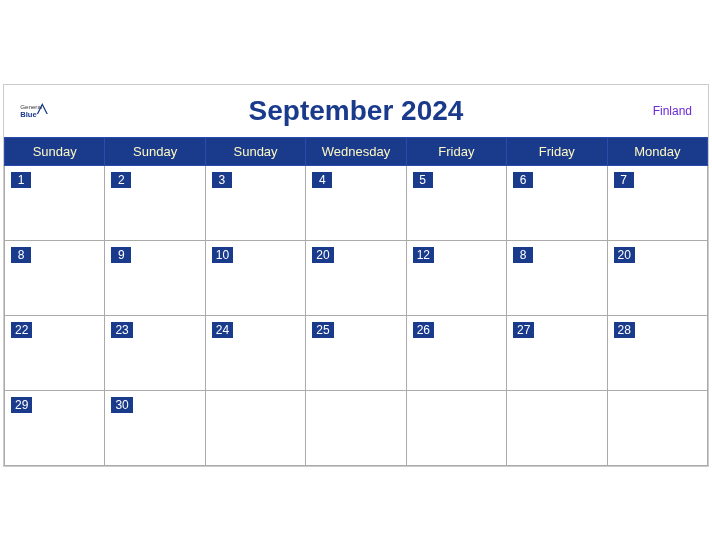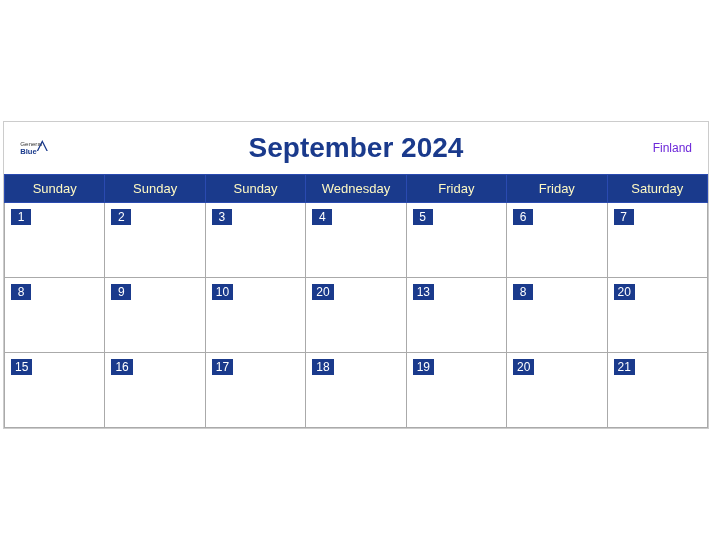--- a/index.html
+++ b/index.html
@@ -105,46 +105,55 @@
 
   <table class="calendar-grid">
     <thead>
       <tr>
         <th>Sunday</th>
         <th>Sunday</th>
         <th>Sunday</th>
         <th>Wednesday</th>
         <th>Friday</th>
         <th>Friday</th>
-        <th>Saturday</th>
+        <th>Monday</th>
       </tr>
     </thead>
     <tbody id="calendar-body">
     <tr>
           <td><span class="day-num">1</span></td>
           <td><span class="day-num">2</span></td>
           <td><span class="day-num">3</span></td>
           <td><span class="day-num">4</span></td>
           <td><span class="day-num">5</span></td>
           <td><span class="day-num">6</span></td>
           <td><span class="day-num">7</span></td>
         </tr>
         <tr>
           <td><span class="day-num">8</span></td>
           <td><span class="day-num">9</span></td>
           <td><span class="day-num">10</span></td>
           <td><span class="day-num">20</span></td>
-          <td><span class="day-num">13</span></td>
+          <td><span class="day-num">12</span></td>
           <td><span class="day-num">8</span></td>
           <td><span class="day-num">20</span></td>
         </tr>
         <tr>
-          <td><span class="day-num">15</span></td>
-          <td><span class="day-num">16</span></td>
-          <td><span class="day-num">17</span></td>
-          <td><span class="day-num">18</span></td>
-          <td><span class="day-num">19</span></td>
-          <td><span class="day-num">20</span></td>
-          <td><span class="day-num">21</span></td>
+          <td><span class="day-num">22</span></td>
+          <td><span class="day-num">23</span></td>
+          <td><span class="day-num">24</span></td>
+          <td><span class="day-num">25</span></td>
+          <td><span class="day-num">26</span></td>
+          <td><span class="day-num">27</span></td>
+          <td><span class="day-num">28</span></td>
+        </tr>
+        <tr>
+          <td><span class="day-num">29</span></td>
+          <td><span class="day-num">30</span></td>
+          <td class="empty-cell"></td>
+          <td class="empty-cell"></td>
+          <td class="empty-cell"></td>
+          <td class="empty-cell"></td>
+          <td class="empty-cell"></td>
         </tr>
       </tbody>
   </table>
 </div>
 
 </body></html>

